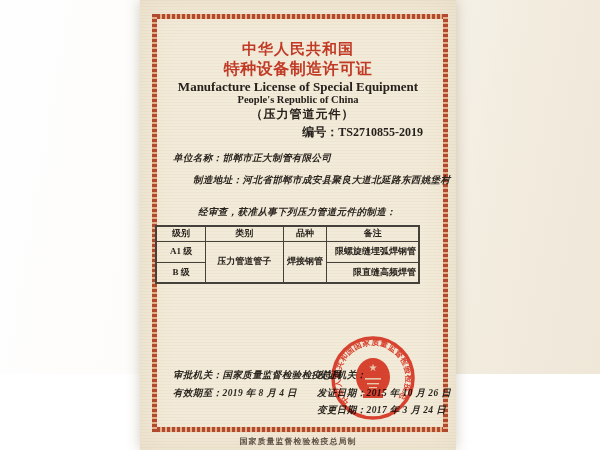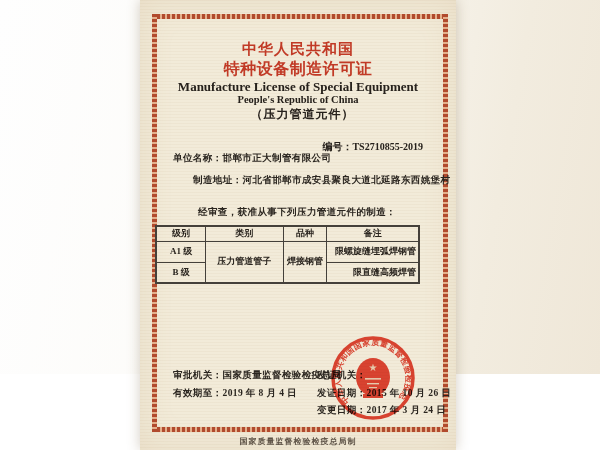--- a/index.html
+++ b/index.html
@@ -27,23 +27,23 @@
   .b-left { left:12px; } .b-right { left:303px; }
 
   .abs { position:absolute; }
   .center { left:0; right:0; text-align:center; }
 
   .t-cn1 { top:40px; font-size:15px; font-weight:bold; color:#c13a26; letter-spacing:1px; }
   .t-cn2 { top:59px; font-size:16px; font-weight:bold; color:#c13a26; letter-spacing:0.5px; }
   .t-en1 { top:79px; font-size:13px; font-weight:bold; color:#26211c; }
   .t-en2 { top:94px; font-size:10.5px; font-weight:bold; color:#26211c; }
   .t-sub { top:106px; font-size:12px; font-weight:bold; color:#26211c; letter-spacing:1px;margin-left:9px; }
-  .serial { top:140px; right:33px; font-size:10px; font-weight:bold; color:#26211c; }
+  .serial { top:124px; right:33px; font-size:12px; font-weight:bold; color:#26211c; }
 
-  .line { font-size:9.5px; color:#2a251f; font-weight:600; letter-spacing:0.4px; white-space:nowrap; }
+  .line { font-size:9.5px; color:#2a251f; font-weight:600; letter-spacing:0.4px; white-space:nowrap;font-style:italic; }
   .l-company  { left:33px; top:152px; }
   .l-address  { left:33px; top:174px;padding-left:20px; }
   .l-approval { left:58px; top:206px; }
 
   table.scope { position:absolute; left:15px; top:225px; width:265px;
     border-collapse:collapse; font-size:9px; color:#2a251f; text-align:center;
     border:2px solid #44403a; }
   table.scope th, table.scope td { border:1px solid #44403a; font-weight:600; padding:0 2px; }
   table.scope tr.hrow  { height:15px; }
   table.scope tr.drow  { height:21px; }

